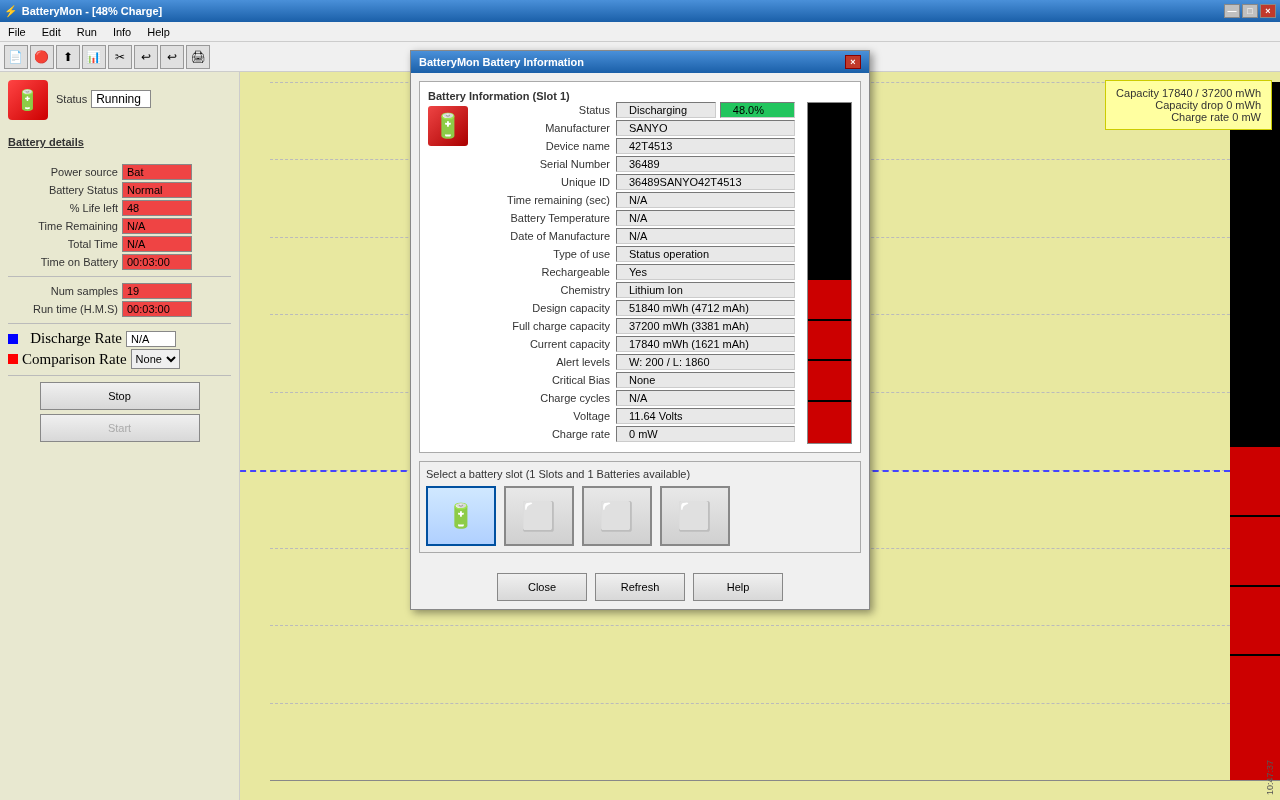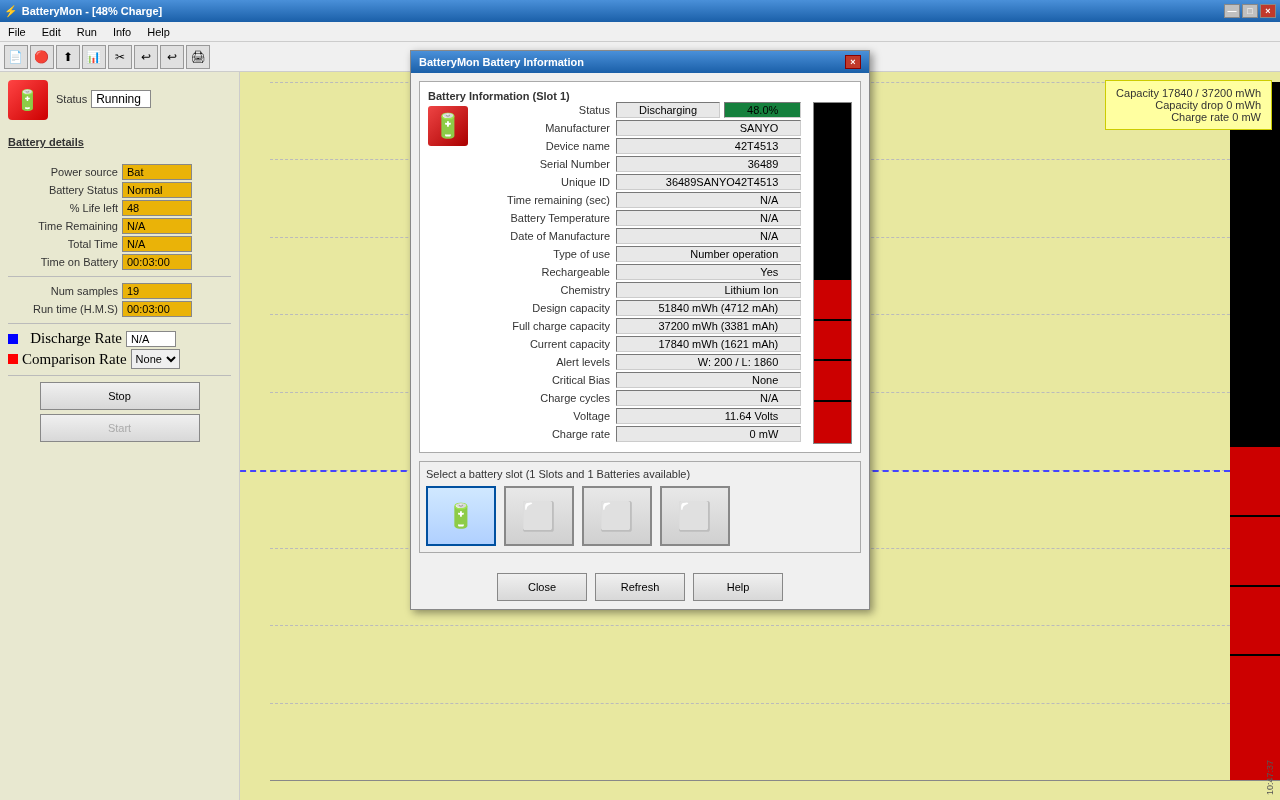--- a/index.html
+++ b/index.html
@@ -120,21 +120,21 @@
       margin-bottom: 2px;
       gap: 4px;
     }
     .info-label {
       font-size: 11px;
       color: #333;
       text-align: right;
       min-width: 110px;
     }
     .info-value {
-      background: #eab308;
+      background: #ef4444;
       border: 1px solid #888;
       padding: 1px 4px;
       font-size: 11px;
       min-width: 70px;
     }
     .separator { border: none; border-top: 1px solid #bbb; margin: 6px 0; }
 
     .action-btn {
       width: 160px;
       height: 28px;
@@ -241,25 +241,24 @@
     .modal-field-label {
       text-align: right;
       min-width: 140px;
       padding-right: 6px;
       color: #333;
       font-size: 11px;
     }
     .modal-field-value {
       background: #e8e8e8;
       border: 1px inset #ccc;
-      padding: 1px 22px;
+      padding: 1px 12px;
       flex: 1;
       font-size: 11px;
       min-height: 16px;
-      text-align: right;
     }
 
     
     .slot-group {
       border: 1px solid #aaa;
       padding: 6px;
       margin-bottom: 8px;
     }
     .slot-group-title {
       font-size: 11px;
@@ -513,21 +512,21 @@
     <div class="modal-body">
       <div class="modal-group">
         <div class="modal-group-title">Battery Information (Slot 1)</div>
         <div class="modal-content">
           <div class="modal-icon">🔋</div>
           <div class="modal-fields">
 
             <div class="modal-field-row">
               <span class="modal-field-label">Status</span>
               <span class="modal-field-value" style="flex:0.6;margin-right:4px;">Discharging</span>
-              <span class="modal-field-value" style="flex:0.4;background:#15803d;">48.0%</span>
+              <span class="modal-field-value" style="flex:0.4;background:#22c55e;">48.0%</span>
             </div>
 
             <div class="modal-field-row">
               <span class="modal-field-label">Manufacturer</span>
               <span class="modal-field-value">SANYO</span>
             </div>
             <div class="modal-field-row">
               <span class="modal-field-label">Device name</span>
               <span class="modal-field-value">42T4513</span>
             </div>
@@ -546,21 +545,21 @@
             <div class="modal-field-row">
               <span class="modal-field-label">Battery Temperature</span>
               <span class="modal-field-value">N/A</span>
             </div>
             <div class="modal-field-row">
               <span class="modal-field-label">Date of Manufacture</span>
               <span class="modal-field-value">N/A</span>
             </div>
             <div class="modal-field-row">
               <span class="modal-field-label">Type of use</span>
-              <span class="modal-field-value">Number operation</span>
+              <span class="modal-field-value">Status operation</span>
             </div>
             <div class="modal-field-row">
               <span class="modal-field-label">Rechargeable</span>
               <span class="modal-field-value">Yes</span>
             </div>
             <div class="modal-field-row">
               <span class="modal-field-label">Chemistry</span>
               <span class="modal-field-value">Lithium Ion</span>
             </div>
             <div class="modal-field-row">

